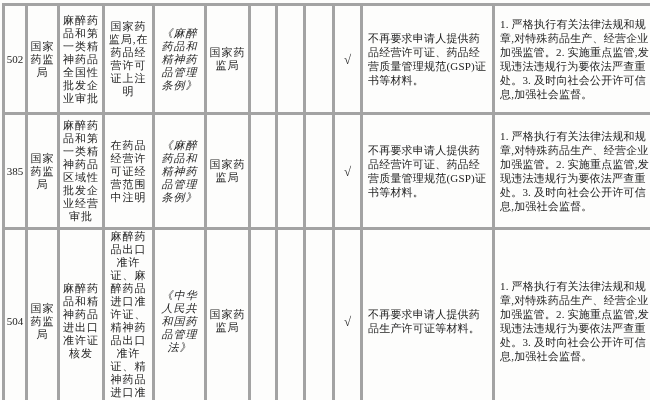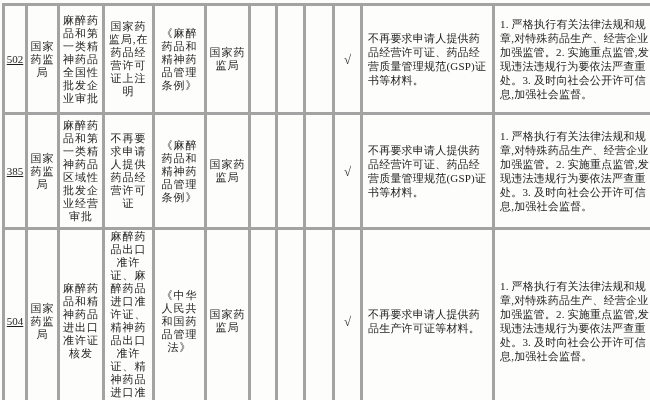--- a/index.html
+++ b/index.html
@@ -28,22 +28,22 @@
     font-size: 11px;
     line-height: 13px;
     letter-spacing: 1px;
     word-break: break-all;
     padding: 0 2px;
     background: transparent;
   }
   tr.r0 { height: 109px; }
   tr.r1 { height: 115px; }
   tr.r2 { height: 170px; }
-  td.serial { font-size: 11px; letter-spacing: 0; padding: 0 1px; text-decoration: underline; }
-  td.basis  { padding: 0 1px; }
+  td.serial { font-size: 11px; letter-spacing: 0; padding: 0 1px; }
+  td.basis  { padding: 0 1px; font-style: italic; }
   td.flag   { padding: 0; }
   td.check  { font-size: 13px; letter-spacing: 0; color:#2c2c2c; }
   td.txt {
     text-align: left;
     letter-spacing: 0.2px;
     line-height: 14px;
     padding: 0 5px;
   }
 </style>
 </head>
@@ -77,21 +77,21 @@
         <td class="flag"></td>
         <td class="flag"></td>
         <td class="flag check">√</td>
         <td class="txt">不再要求申请人提供药品经营许可证、药品经营质量管理规范(GSP)证书等材料。</td>
         <td class="txt">1. 严格执行有关法律法规和规章,对特殊药品生产、经营企业加强监管。2. 实施重点监管,发现违法违规行为要依法严查重处。3. 及时向社会公开许可信息,加强社会监督。</td>
       </tr>
       <tr class="r1">
         <td class="serial">385</td>
         <td>国家药监局</td>
         <td>麻醉药品和第一类精神药品区域性批发企业经营审批</td>
-        <td>不再要求申请人提供药品经营许可证</td>
+        <td>在药品经营许可证经营范围中注明</td>
         <td class="basis">《麻醉药品和精神药品管理条例》</td>
         <td>国家药监局</td>
         <td class="flag"></td>
         <td class="flag"></td>
         <td class="flag"></td>
         <td class="flag check">√</td>
         <td class="txt">不再要求申请人提供药品经营许可证、药品经营质量管理规范(GSP)证书等材料。</td>
         <td class="txt">1. 严格执行有关法律法规和规章,对特殊药品生产、经营企业加强监管。2. 实施重点监管,发现违法违规行为要依法严查重处。3. 及时向社会公开许可信息,加强社会监督。</td>
       </tr>
       <tr class="r2">

